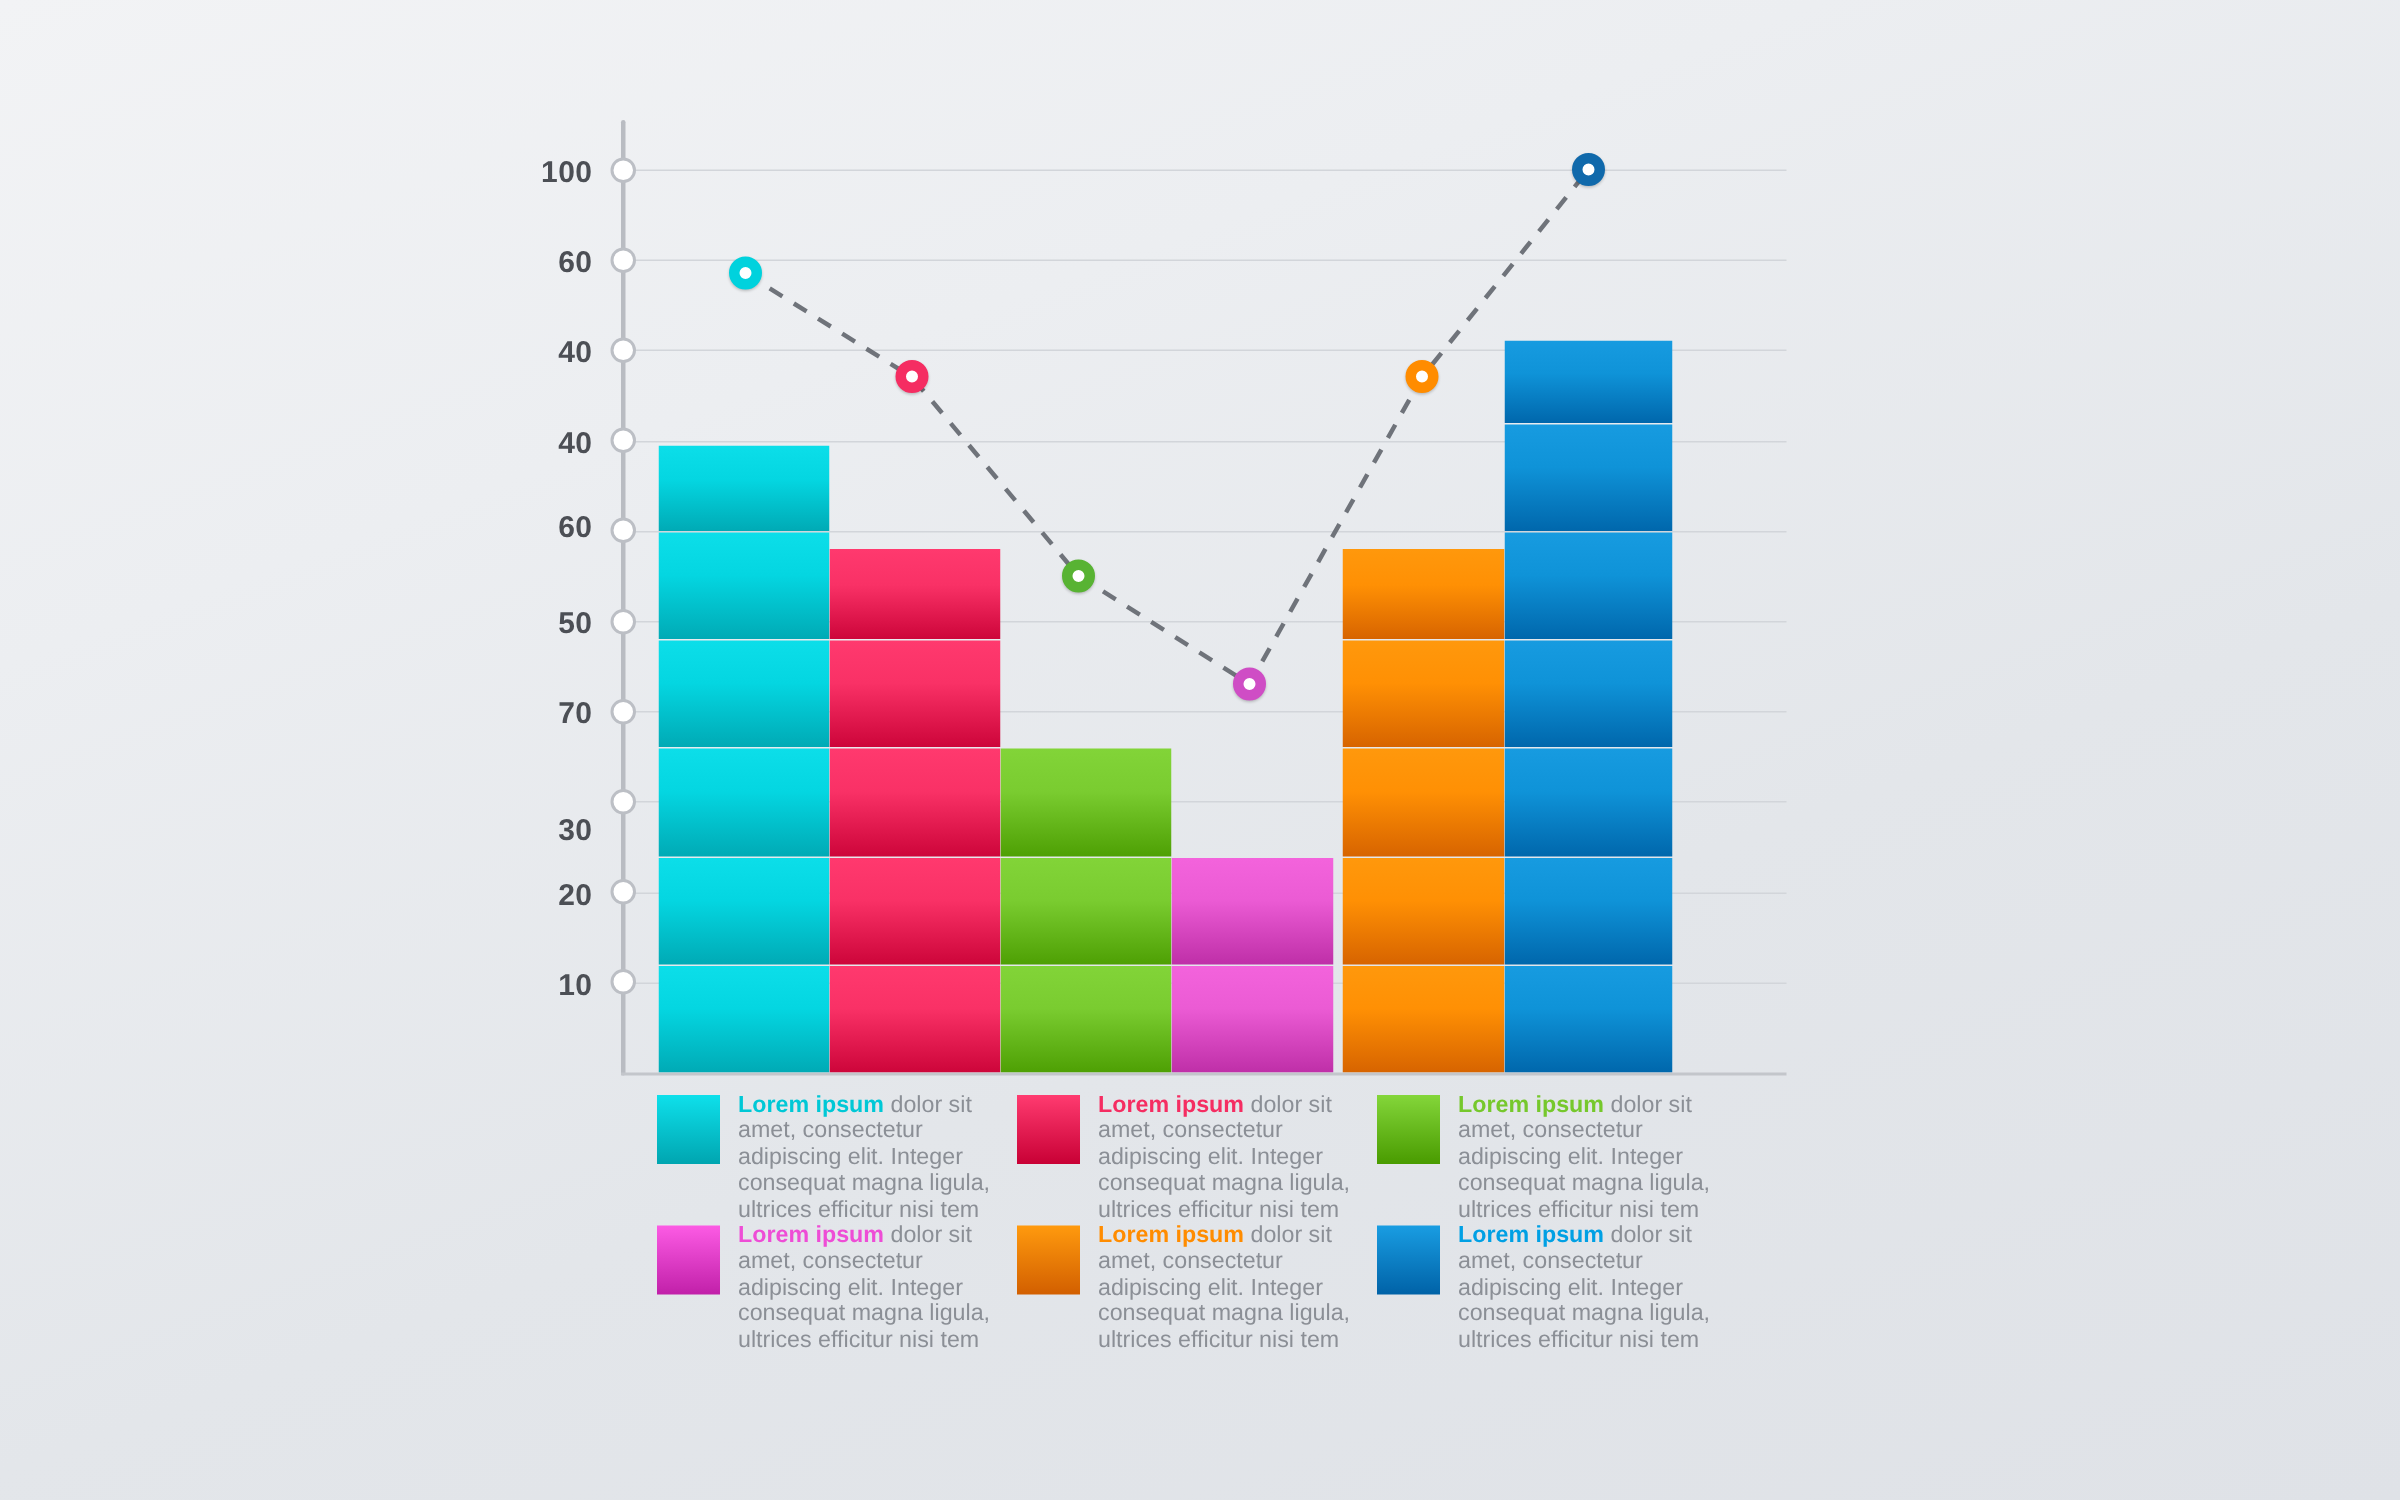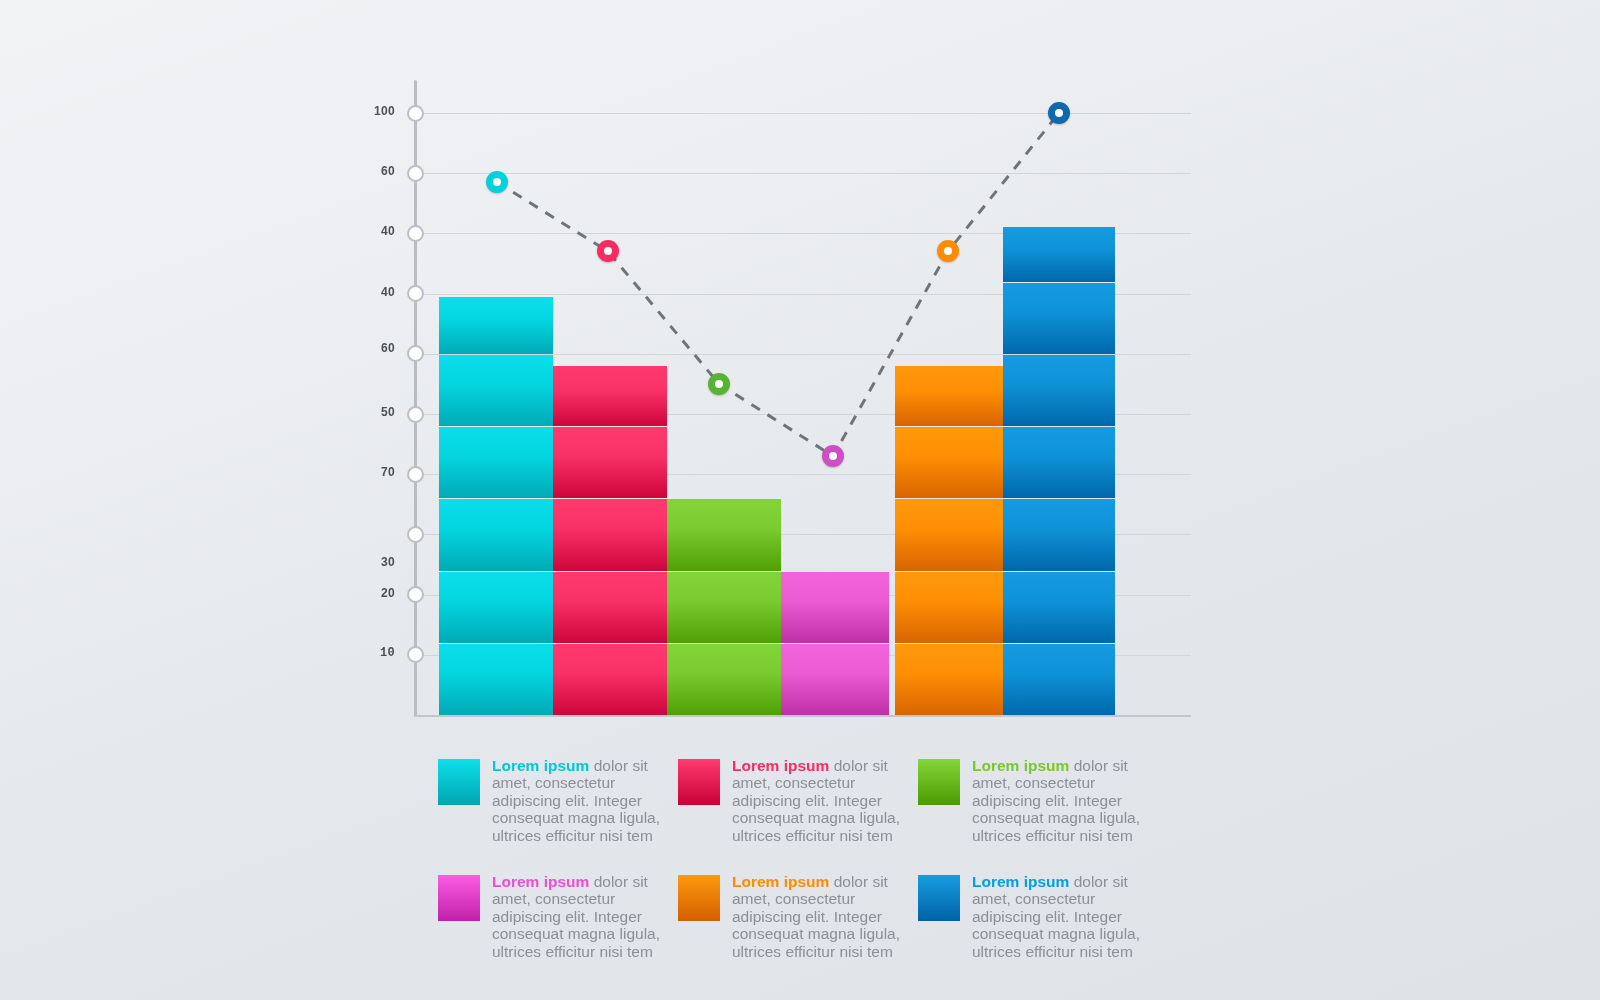--- a/index.html
+++ b/index.html
@@ -25,42 +25,42 @@
     position:absolute;left:414px;top:715px;width:777px;height:2px;
     background:#c3c6cb;
   }
   .tick-dot{
     position:absolute;width:17px;height:17px;border-radius:50%;
     background:#ffffff;border:2px solid #bcbfc5;
     box-sizing:border-box;left:407px;
   }
   .tick-label{
     position:absolute;right:0;width:40px;text-align:right;
-    font-size:12px;font-weight:bold;color:#4c4f55;
+    font-size:20px;font-weight:bold;color:#4c4f55;
     letter-spacing:.3px;
   }
   .tick-label-wrap{position:absolute;left:345px;width:50px;height:18px;}
 
   
   .bar{position:absolute;bottom:285px;overflow:hidden;}
   .seg{position:absolute;left:0;width:100%;}
 
   
   #lineSvg{position:absolute;left:0;top:0;width:1600px;height:1000px;pointer-events:none;}
   .marker{
     position:absolute;width:22px;height:22px;border-radius:50%;
     box-sizing:border-box;border-width:7px;border-style:solid;background:#ffffff;
     box-shadow:0 1px 2px rgba(0,0,0,.22);
   }
 
   
   #legend{
     position:absolute;left:438px;top:728px;width:720px;
   }
-  .legend-row{display:flex;margin-top:29px;}
+  .legend-row{display:flex;}
   .legend-item{width:240px;display:flex;align-items:flex-start;}
   .swatch{
     width:42px;height:46px;flex:0 0 42px;margin-right:12px;margin-top:2px;
   }
   .legend-text{
     font-size:15.5px;line-height:17.4px;color:#8b8f96;width:170px;
   }
   .legend-text b{font-weight:bold;}
 </style>
 </head>
@@ -106,29 +106,29 @@
         </div>
         <div class="tick-dot" style="top: 405.5px;"></div>
         <div class="tick-label-wrap" style="top: 405px;">
           <div class="tick-label">50</div>
         </div>
         <div class="tick-dot" style="top: 465.7px;"></div>
         <div class="tick-label-wrap" style="top: 465.2px;">
           <div class="tick-label">70</div>
         </div>
         <div class="tick-dot" style="top: 525.9px;"></div>
-        <div class="tick-label-wrap" style="top: 555px;">
+        <div class="tick-label-wrap" style="top: 543px;">
           <div class="tick-label">30</div>
         </div>
         <div class="tick-dot" style="top: 586.1px;"></div>
         <div class="tick-label-wrap" style="top: 585.6px;">
           <div class="tick-label">20</div>
         </div>
         <div class="tick-dot" style="top: 646.3px;"></div>
-        <div class="tick-label-wrap" style="top: 645.8px; font-family: Liberation Mono, monospace;">
+        <div class="tick-label-wrap" style="top: 645.8px;">
           <div class="tick-label">10</div>
         </div>
       </div>
     <div id="bars">
         <div class="bar" style="left: 439px; width: 114px; top: 296.61px; height: 418.39px; bottom: auto;">
           <div class="seg" style="top: 347.354px; height: 71.036px; background: linear-gradient(rgb(12, 222, 233) 0%, rgb(4, 214, 225) 40%, rgb(0, 170, 181) 100%);"></div>
           <div class="seg" style="top: 275.118px; height: 71.036px; background: linear-gradient(rgb(12, 222, 233) 0%, rgb(4, 214, 225) 40%, rgb(0, 170, 181) 100%);"></div>
           <div class="seg" style="top: 202.882px; height: 71.036px; background: linear-gradient(rgb(12, 222, 233) 0%, rgb(4, 214, 225) 40%, rgb(0, 170, 181) 100%);"></div>
           <div class="seg" style="top: 130.646px; height: 71.036px; background: linear-gradient(rgb(12, 222, 233) 0%, rgb(4, 214, 225) 40%, rgb(0, 170, 181) 100%);"></div>
           <div class="seg" style="top: 58.41px; height: 71.036px; background: linear-gradient(rgb(12, 222, 233) 0%, rgb(4, 214, 225) 40%, rgb(0, 170, 181) 100%);"></div>

